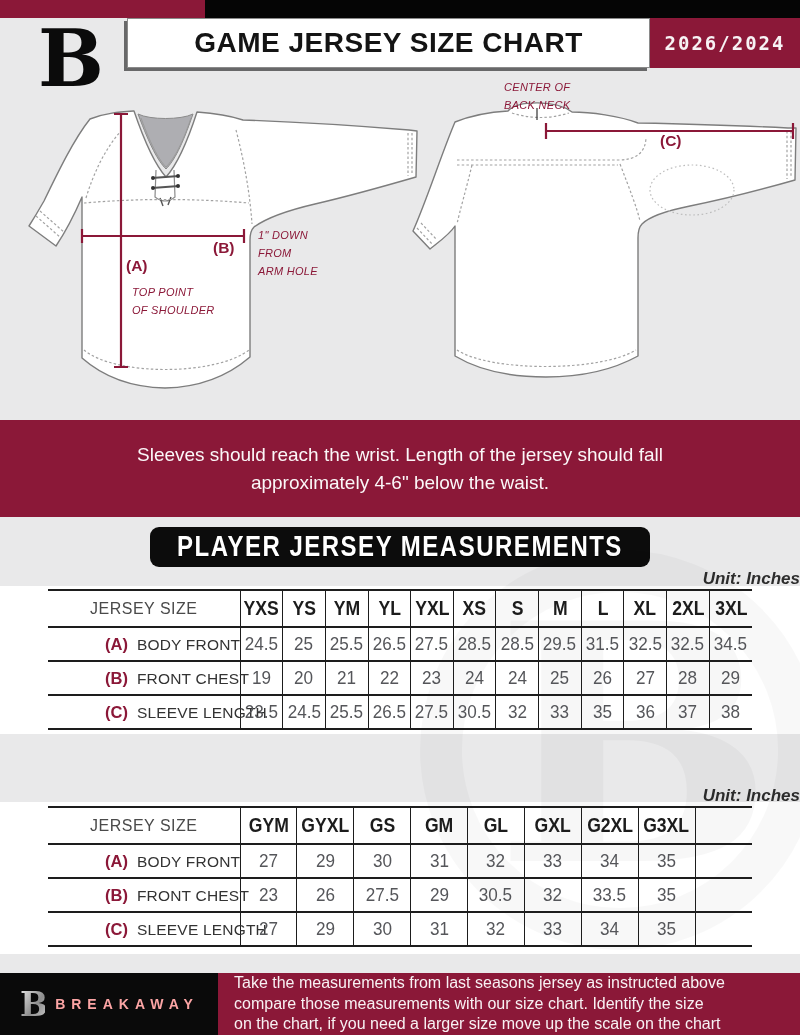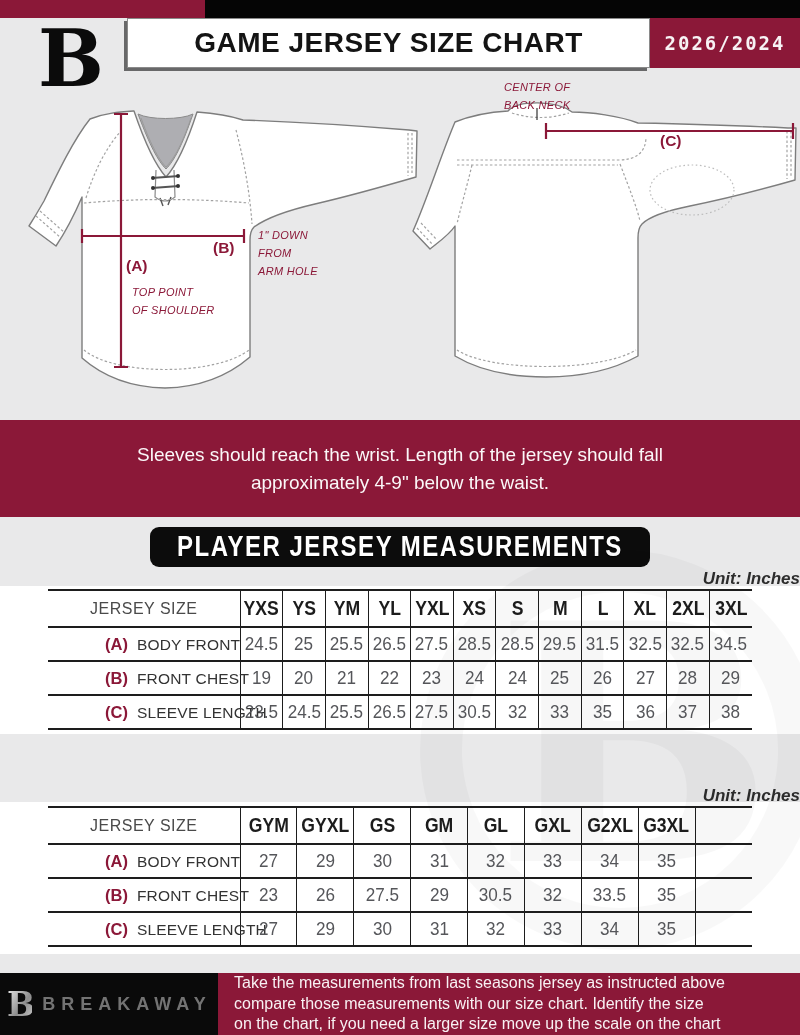--- a/index.html
+++ b/index.html
@@ -79,21 +79,21 @@
   .meas th + th,.meas td + td{border-left:1.6px solid var(--line);}
   .meas th.sizecol span{display:inline-block;transform:scaleX(.88);font-size:20px;font-weight:bold;color:#1c1c1c;}
   .meas th.lblcol{font-weight:normal;font-size:16px;color:#4a4a4a;letter-spacing:.5px;}
   .meas td .num{display:inline-block;transform:scaleX(.9);font-size:19px;color:#55565a;}
   .meas td.lblcell{text-align:left;padding-left:57px;white-space:nowrap;}
   .meas td.lblcell .key{color:var(--maroon);font-weight:bold;font-size:16.5px;margin-right:9px;}
   .meas td.lblcell .lname{font-size:15.5px;color:#333333;letter-spacing:.2px;}
   
   .footer-black{position:absolute;left:0;top:973px;width:218px;height:62px;background:#0a0a0a;
     display:flex;align-items:center;justify-content:center;gap:10px;z-index:3;}
-  .footer-black .brand{color:#737373;font-size:18px;font-weight:bold;letter-spacing:6px;}
+  .footer-black .brand{color:#fca5a5;font-size:14px;font-weight:bold;letter-spacing:6px;}
   .footer-maroon{position:absolute;left:218px;top:973px;width:582px;height:62px;background:var(--maroon);
     display:flex;align-items:center;z-index:3;}
   .footer-maroon p{margin:0;padding:0 12px 0 16px;color:#f8f1f3;font-size:16px;line-height:20.5px;
     white-space:pre-line;}
 </style>
 </head>
 <body>
 
 <div class="page">
 
@@ -198,21 +198,21 @@
   <div class="anno key b-key">(B)</div>
   <div class="anno note b-note">1" DOWN
 FROM
 ARM HOLE</div>
   <div class="anno key c-key">(C)</div>
   <div class="anno note c-note">CENTER OF
 BACK NECK</div>
 
   <div class="banner">
     <p>Sleeves should reach the wrist. Length of the jersey should fall
-approximately 4-9" below the waist.</p>
+approximately 4-6" below the waist.</p>
   </div>
 
   <div class="band band-player"></div>
   <div class="band band-goalie"></div>
   <div class="watermark">
     <div class="ring"></div>
       <div class="wb">B</div>
   </div>
 
   <div class="pill-wrap pill-player">

